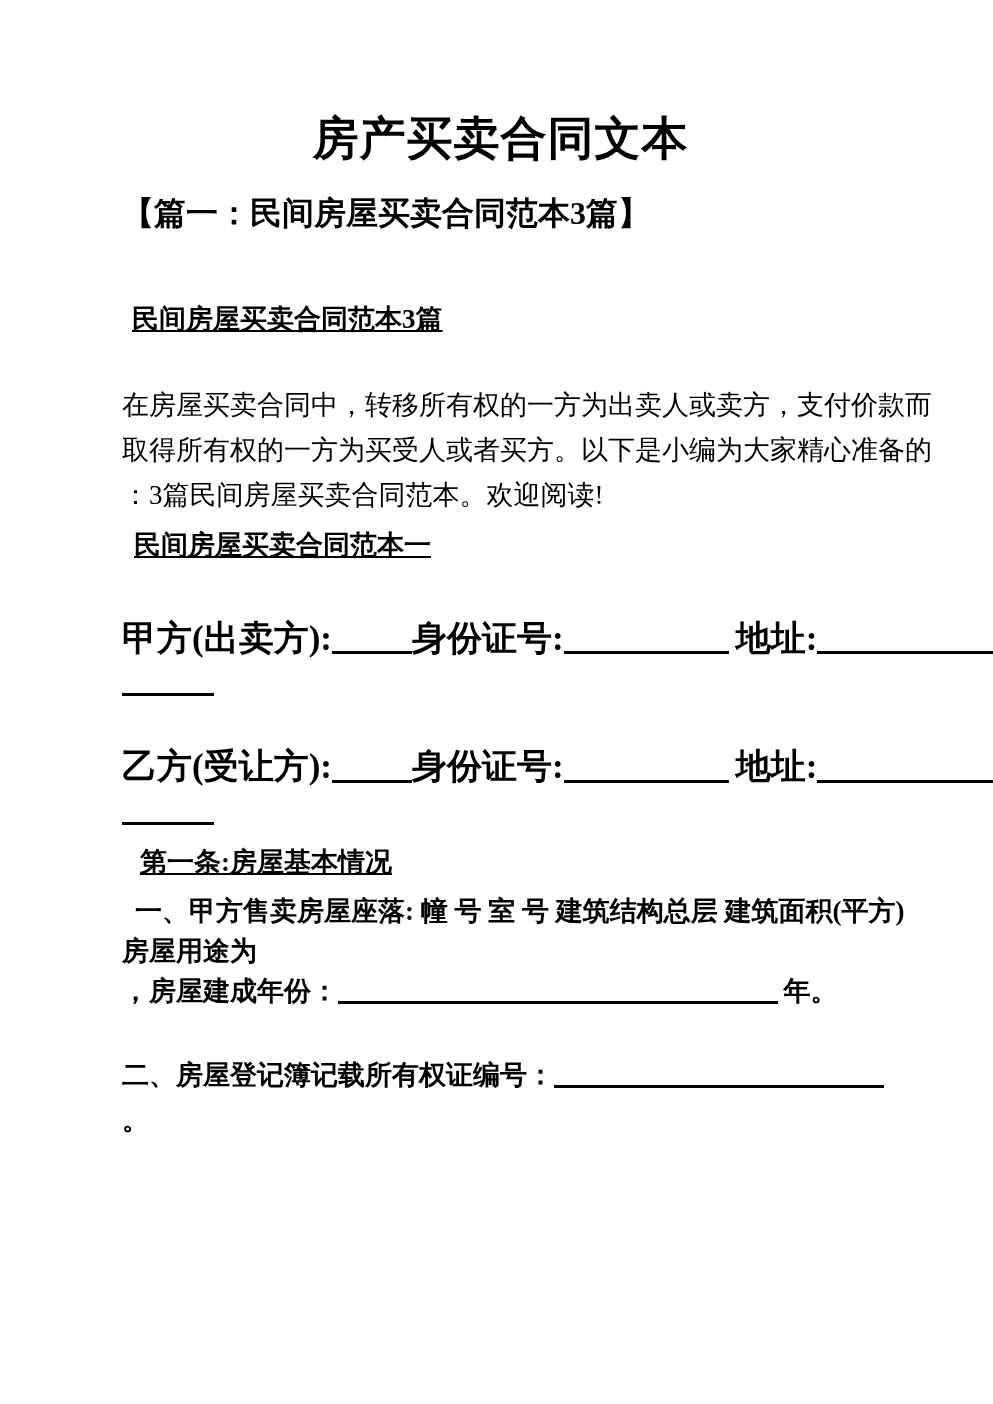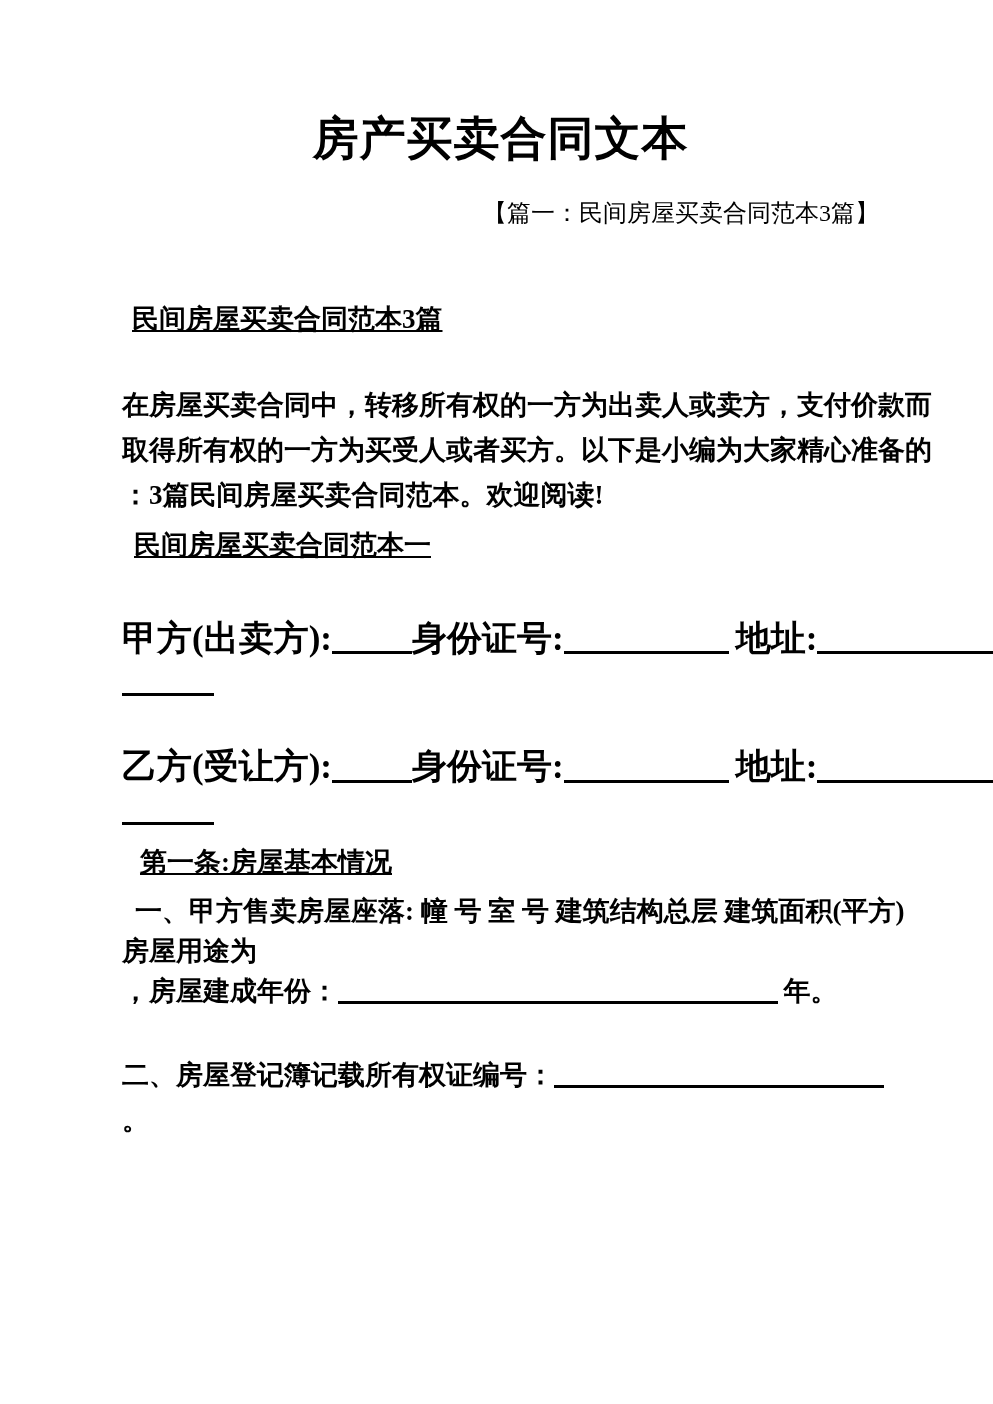--- a/index.html
+++ b/index.html
@@ -21,39 +21,39 @@
   .title {
     margin: 0;
     text-align: center;
     font-size: 46px;
     line-height: 58px;
     font-weight: 700;
     letter-spacing: 1px;
   }
   .subtitle {
     margin: 24px 0 0 0;
-    text-align: right;
-    font-size: 24px;
+    text-align: left;
+    font-size: 32px;
     line-height: 42px;
-    font-weight: 400;
+    font-weight: 700;
   }
   .heading {
     margin: 0;
     font-size: 27px;
     line-height: 38px;
     font-weight: 700;
     text-decoration: underline;
   }
   .heading.h-sample3   { margin-top: 66px; padding-left: 10px; }
   .heading.h-sample1   { margin-top: 8px;  padding-left: 12px; }
   .heading.h-article1  { margin-top: 8px;  padding-left: 18px; }
   .para {
     margin: 0;
     font-size: 27px;
-    font-weight: 700;
+    font-weight: 400;
   }
   .para .pline {
     line-height: 45px;
     white-space: nowrap;
   }
   .para.p-intro { margin-top: 45px; }
   .para.p-legal { margin-top: 30px; }
   .formrow {
     margin: 0;
     font-size: 35px;

